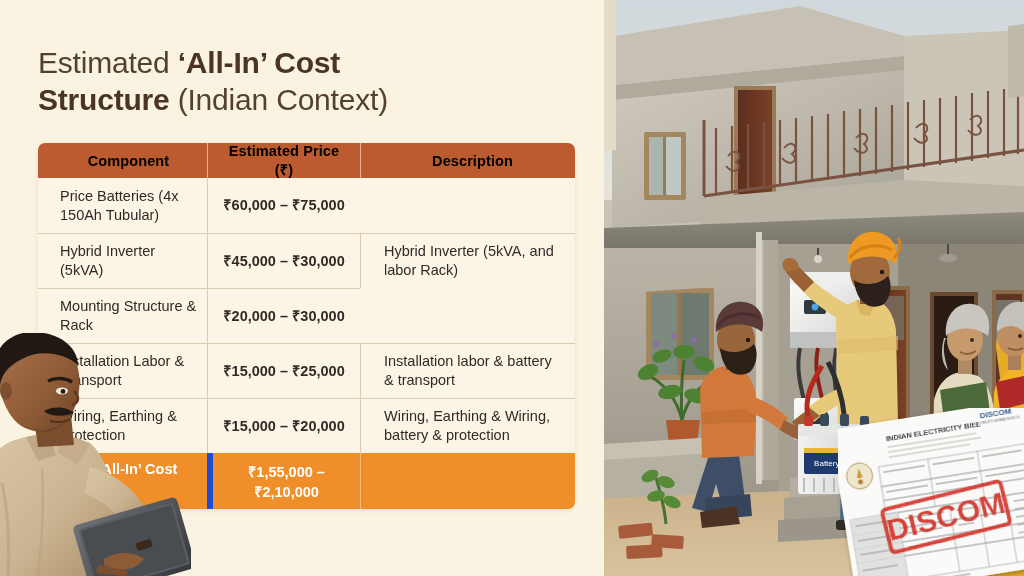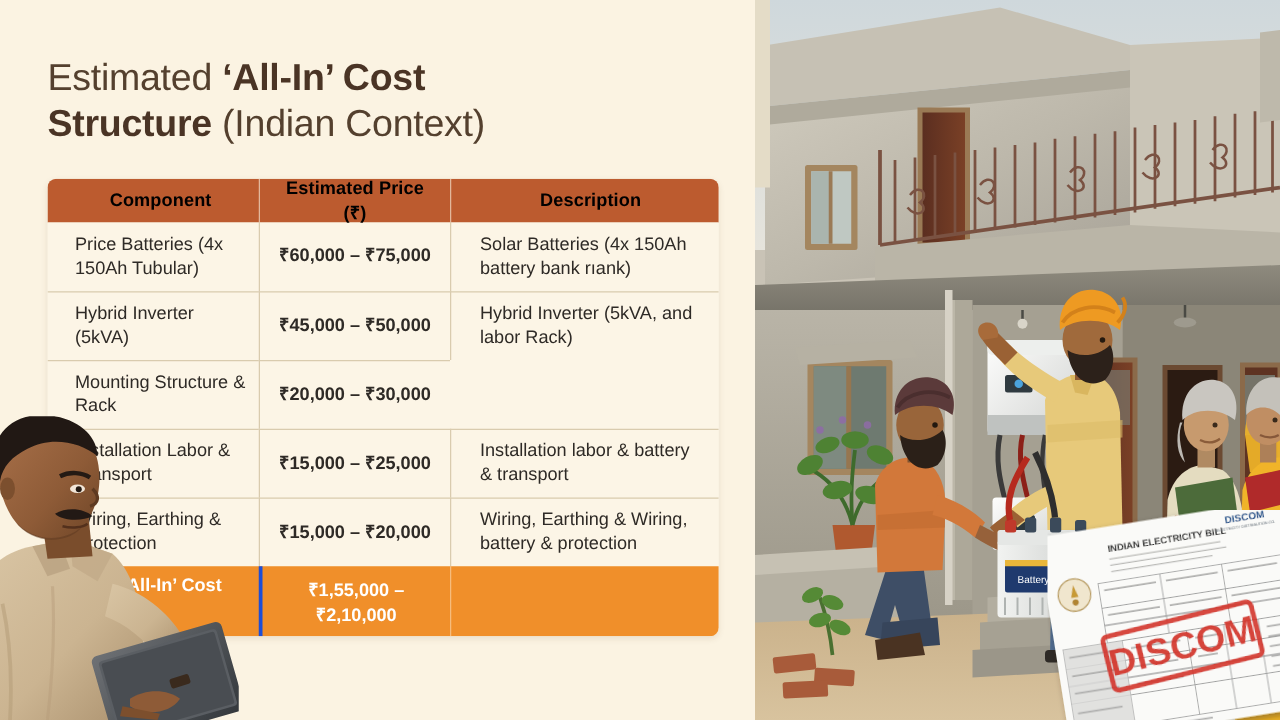--- a/index.html
+++ b/index.html
@@ -90,21 +90,21 @@
   .col-desc      { width: 215px; flex: 0 0 215px; padding: 8px 14px 8px 23px; }
 
   .trow.total { background: #F08F2A; }
   .trow.total .tcell {
     min-height: 44px;
     color: #FFFFFF;
     font-weight: bold;
     font-size: 14.5px;
     border: none;
   }
-  .trow.total .col-price { border-left: 3px solid #1d4ed8; }
+  .trow.total .col-price { border-left: 6px solid #1d4ed8; }
   .trow.total .col-desc  { border-left: 1px solid #F6BC7D; }
 
   
   #man-tablet {
     position: absolute;
     left: -14px; top: 333px;
     width: 205px; height: 243px;
     z-index: 6;
   }
 
@@ -141,26 +141,25 @@
 
       <div class="trow thead">
         <div class="tcell col-component">Component</div>
         <div class="tcell col-price">Estimated Price (₹)</div>
         <div class="tcell col-desc">Description</div>
       </div>
 
       <div class="trow tbody-row">
         <div class="tcell col-component">Price Batteries (4x 150Ah Tubular)</div>
         <div class="tcell col-price">₹60,000 – ₹75,000</div>
-        <div class="tcell col-desc">Solar Batteries (4x 150Ah battery bank rıank)</div>
       </div>
 
       <div class="trow tbody-row">
         <div class="tcell col-component">Hybrid Inverter (5kVA)</div>
-        <div class="tcell col-price">₹45,000 – ₹50,000</div>
+        <div class="tcell col-price">₹45,000 – ₹30,000</div>
         <div class="tcell col-desc">Hybrid Inverter (5kVA, and labor Rack)</div>
       </div>
 
       <div class="trow tbody-row">
         <div class="tcell col-component">Mounting Structure &amp; Rack</div>
         <div class="tcell col-price">₹20,000 – ₹30,000</div>
       </div>
 
       <div class="trow tbody-row">
         <div class="tcell col-component">Installation Labor &amp; Transport</div>

